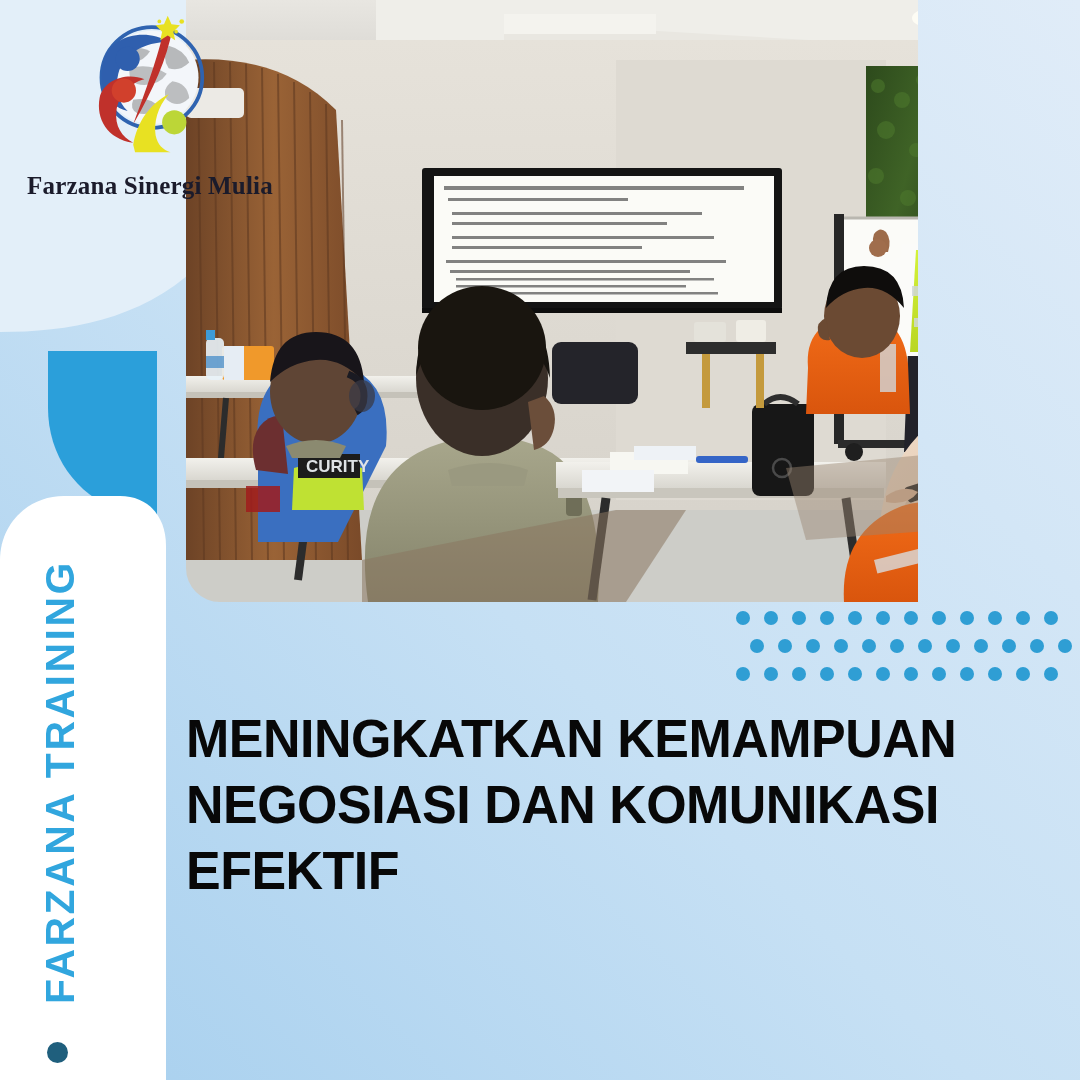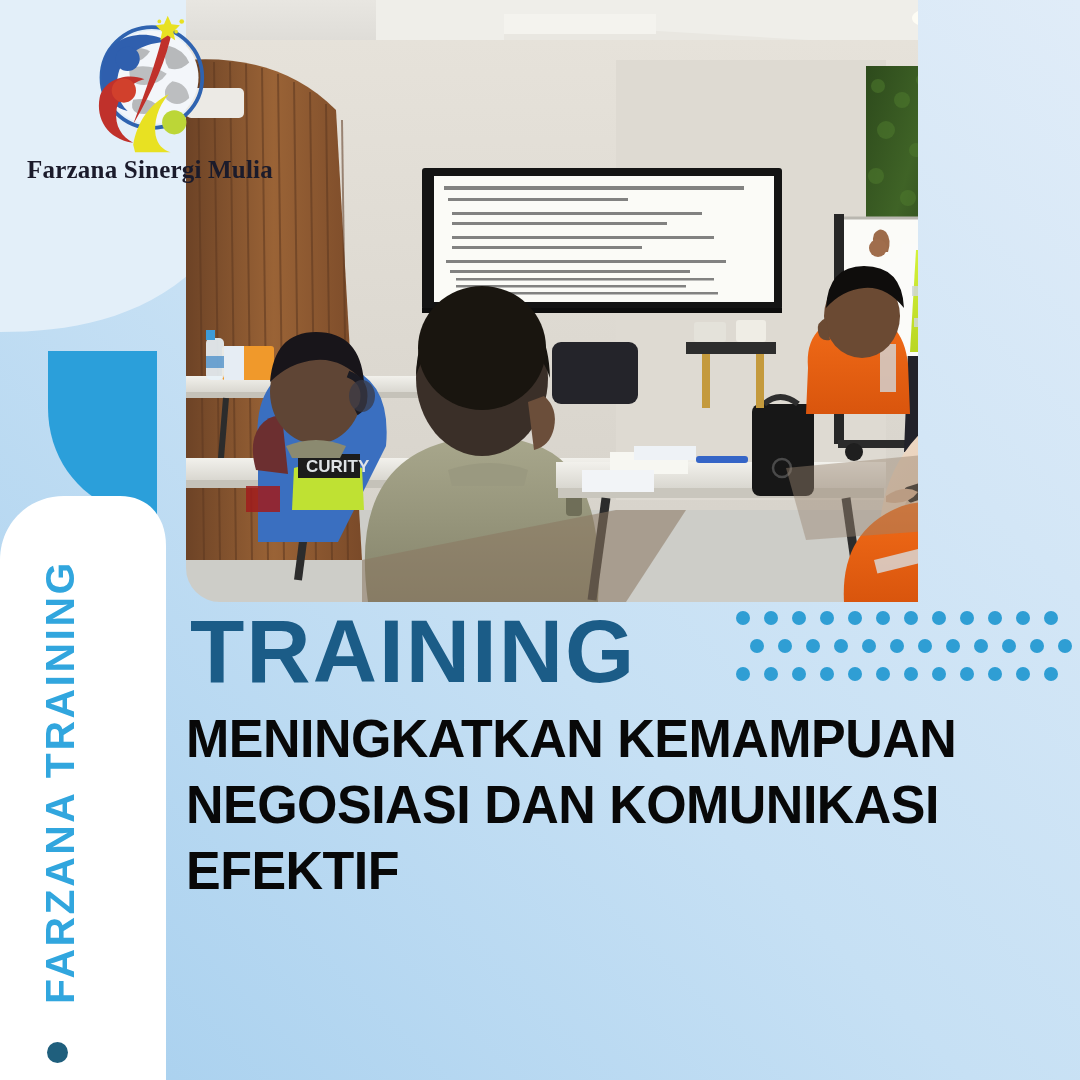--- a/index.html
+++ b/index.html
@@ -22,21 +22,21 @@
   
   .logo-panel {
     position:absolute; left:0; top:0; width:300px; height:300px;
     display:flex; flex-direction:column; align-items:center;
     padding-top:14px; z-index:6;
   }
   .logo-mark { width:150px; height:140px; display:block; }
   .logo-name {
     font-family:"Liberation Serif", serif;
     font-weight:bold; font-size:25px; color:#1b1b2b;
-    letter-spacing:.2px; margin-top:2px; white-space:nowrap;
+    letter-spacing:.2px; margin-top:18px; white-space:nowrap;
   }
 
   
   .side-label {
     position:absolute; left:0px; top:560px;
     width:120px; height:470px; z-index:7;
     display:flex; align-items:flex-start; justify-content:center;
   }
   .side-label span {
     writing-mode:vertical-rl; transform:rotate(180deg);
@@ -465,21 +465,20 @@
         <circle cx="148" cy="66" r="7"></circle>
       <circle cx="176" cy="66" r="7"></circle>
         <circle cx="204" cy="66" r="7"></circle>
         <circle cx="232" cy="66" r="7"></circle>
       <circle cx="260" cy="66" r="7"></circle>
         <circle cx="288" cy="66" r="7"></circle>
         <circle cx="316" cy="66" r="7"></circle>
     </g>
   </svg>
 
-  <div class="headline">TRAINING</div>
 
   <div class="subheadline">MENINGKATKAN KEMAMPUAN NEGOSIASI DAN KOMUNIKASI EFEKTIF</div>
 
   <div class="side-label">
     <span>FARZANA TRAINING</span>
   </div>
   <div class="side-dot"></div>
 
 </div>
 

